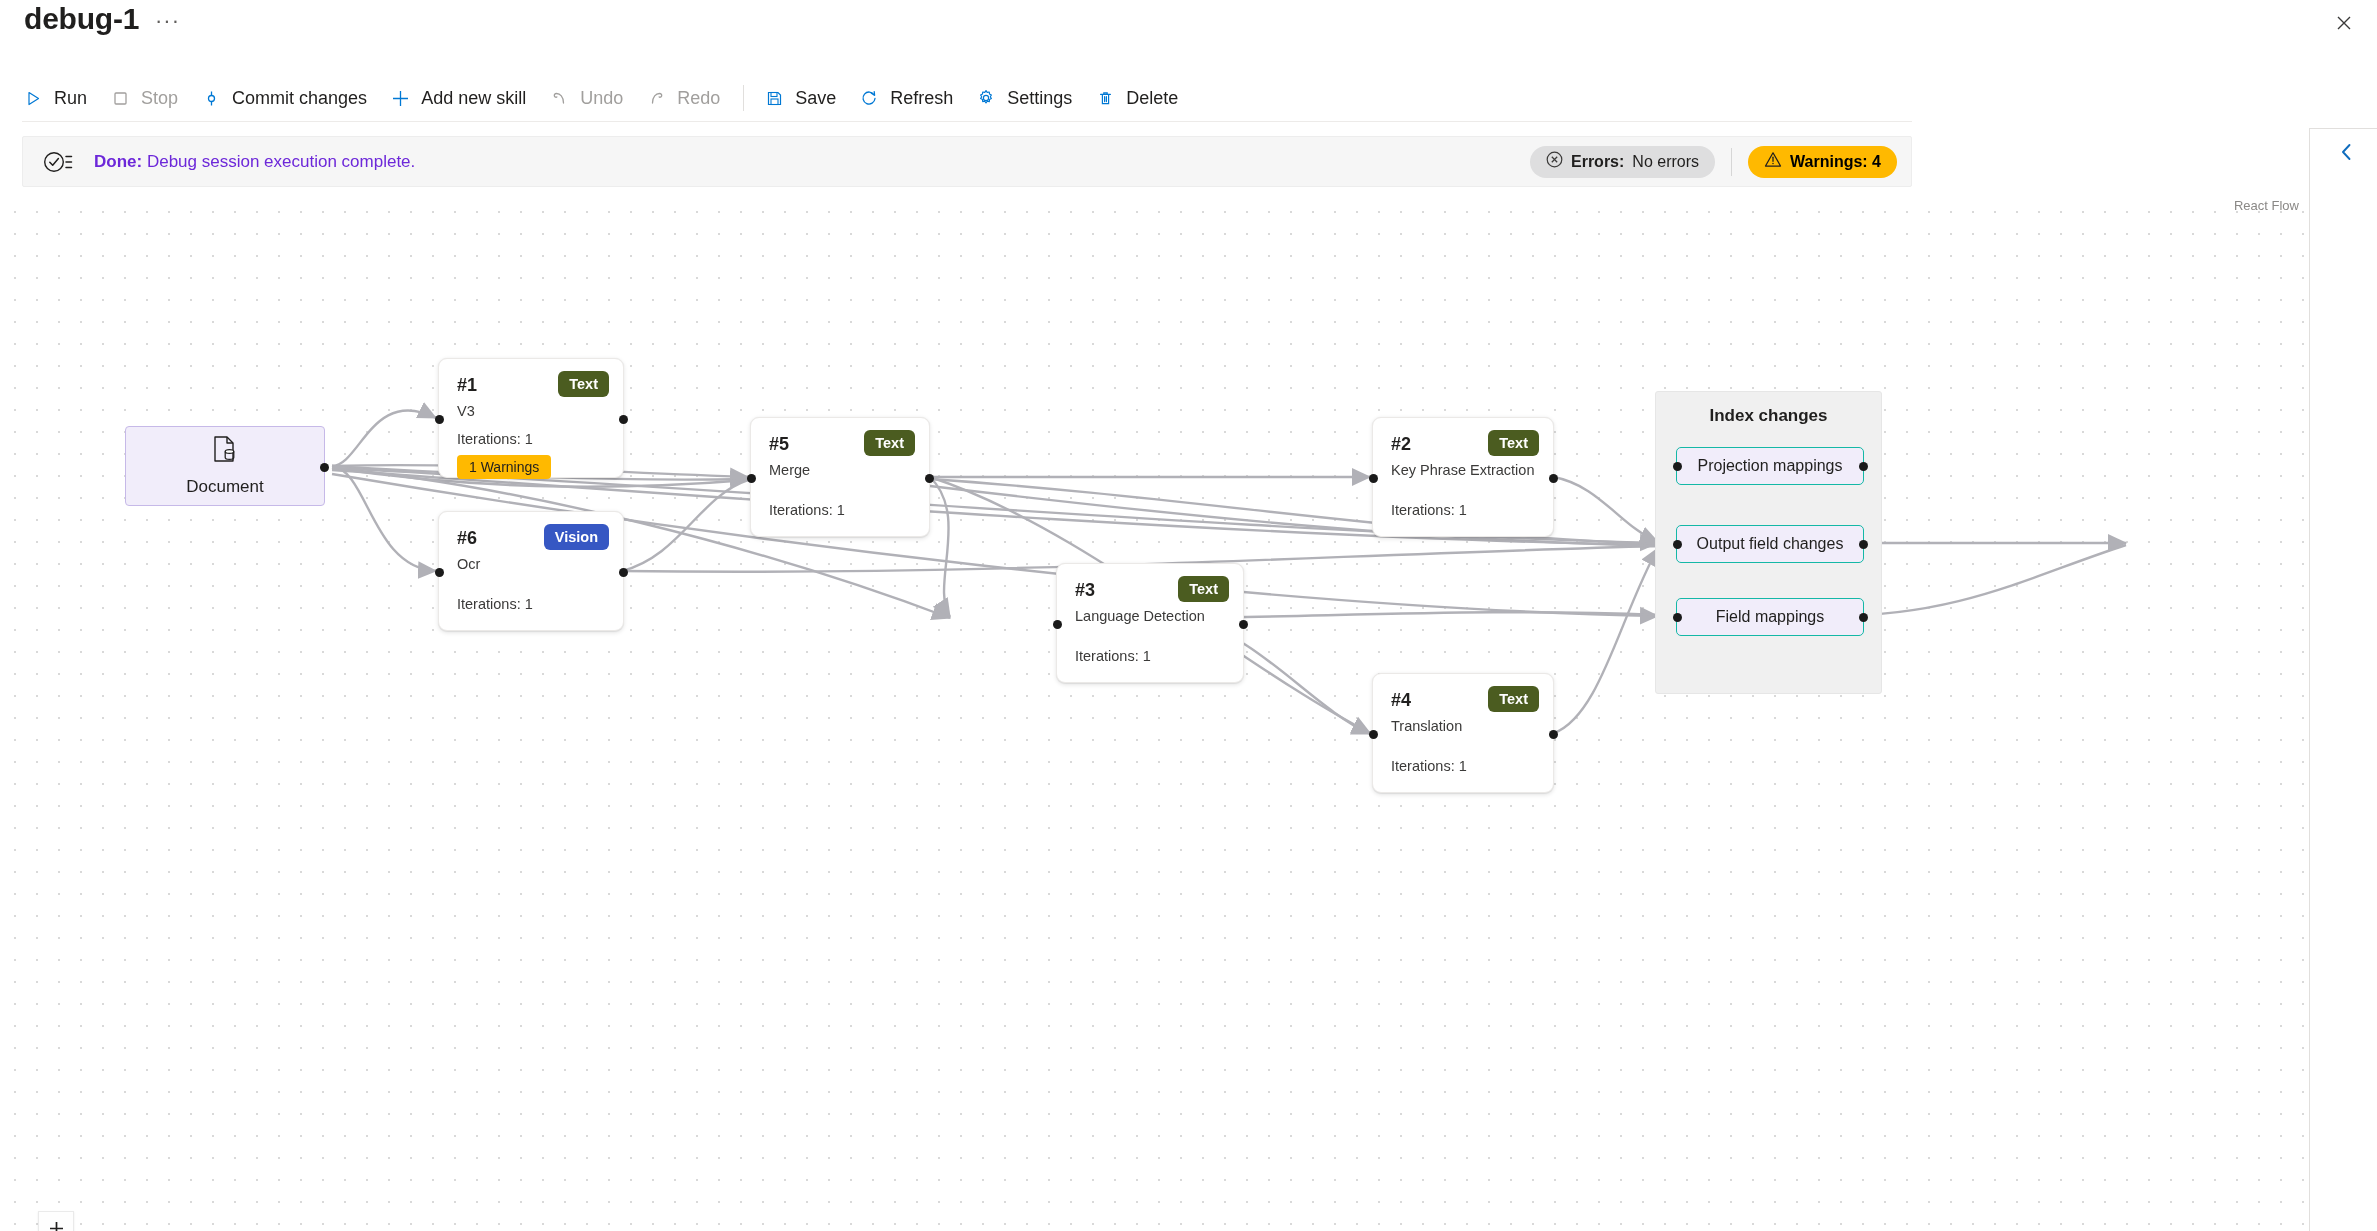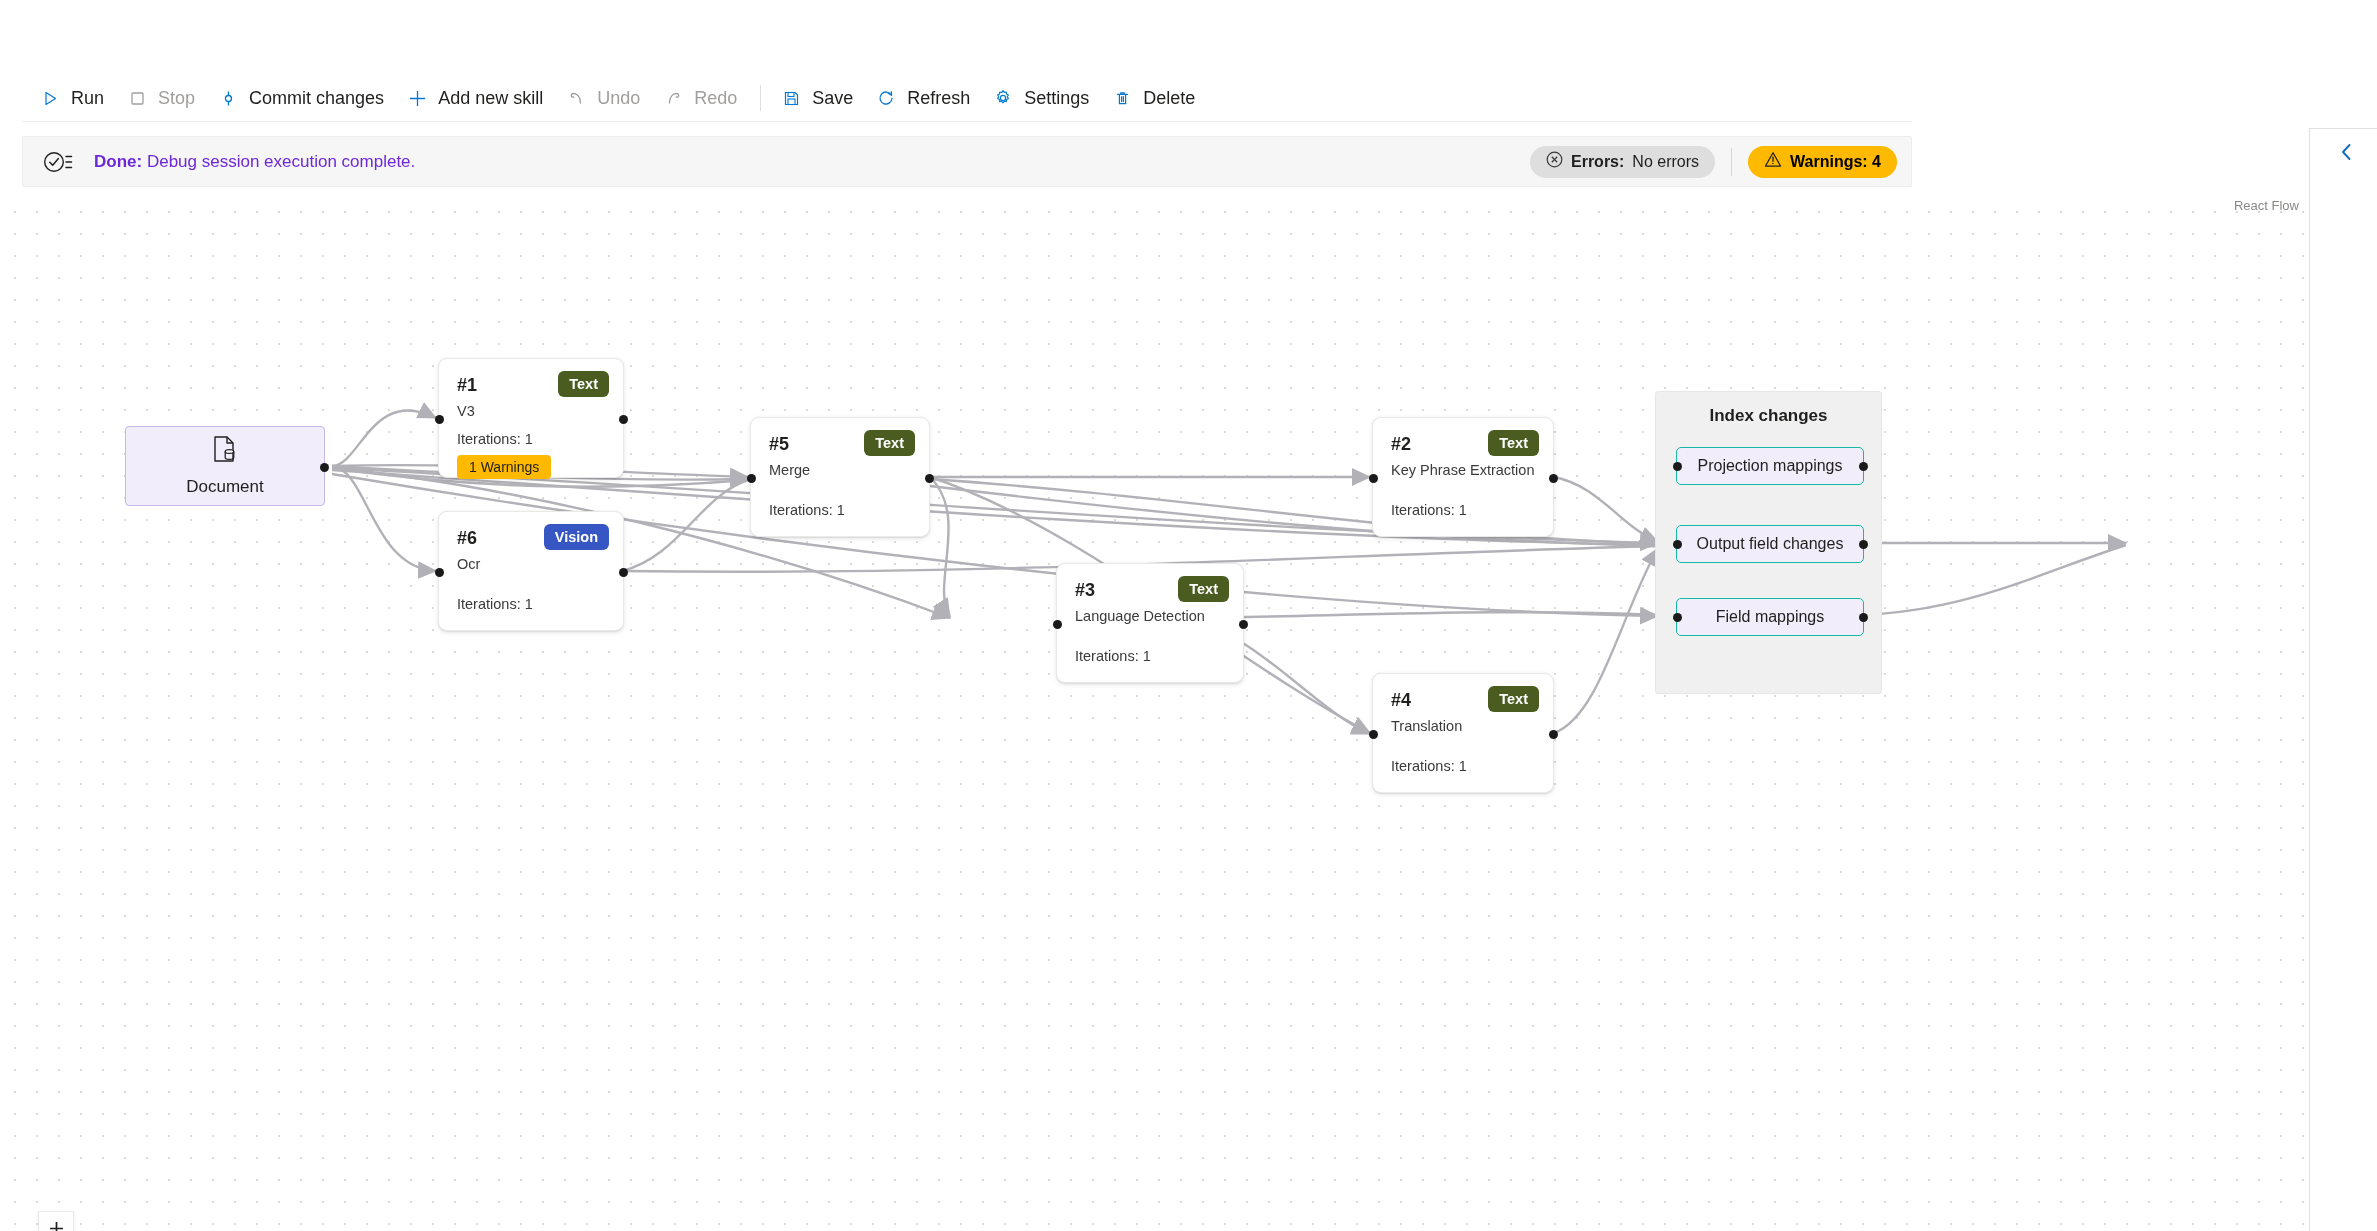--- a/index.html
+++ b/index.html
@@ -24,21 +24,21 @@
   .close-btn{
     position:absolute; right:16px; top:8px; width:34px; height:30px;
     display:flex; align-items:center; justify-content:center;
     font-size:21px; color:#3b3a39; cursor:pointer; font-weight:300;
     line-height:1;
   }
 
   
   .commandbar{
     position:absolute; left:0; top:74px; width:2085px; height:48px;
-    display:flex; align-items:center; padding-left:30px; gap:0;
+    display:flex; align-items:center; padding-left:13px; gap:0;
   }
   .cmd{
     display:flex; align-items:center; gap:9px; height:40px;
     padding:0 13px 0 8px; font-size:18px; color:#201f1e; cursor:pointer;
     white-space:nowrap;
   }
   .cmd.disabled{ color:#a19f9d; cursor:default; }
   .cmd .gl{ width:24px; height:24px; display:flex; align-items:center; justify-content:center; flex:none; }
   .cmd .gl svg{ display:block; }
   .cmd-sep{ width:1px; height:26px; background:#e1dfdd; margin:0 10px; flex:none;}
@@ -166,20 +166,29 @@
     width:34px; height:33px; display:flex; align-items:center; justify-content:center;
     border-bottom:1px solid #eaeaea; cursor:pointer; background:#fefefe;
   }
   .ctrl:last-child{ border-bottom:none; }
 </style>
 </head>
 <body>
 
 <div id="app">
 
+  <div class="titlebar">
+    <div class="title-text">debug-1</div>
+    <div class="title-ellipsis">···</div>
+    <div class="close-btn">
+      <svg width="16" height="16" viewBox="0 0 16 16">
+          <path d="M2 2 L14 14 M14 2 L2 14" stroke="#3b3a39" stroke-width="1.4" fill="none"></path>
+        </svg>
+    </div>
+  </div>
 
   <div class="commandbar">
 
     <div class="cmd">
       <span class="gl">
         <svg width="17" height="17" viewBox="0 0 17 17">
             <path d="M4 2.5 L13.5 8.5 L4 14.5 Z" fill="none" stroke="#0078d4" stroke-width="1.2" stroke-linejoin="round"></path>
           </svg>
       </span>
       <span>Run</span>

